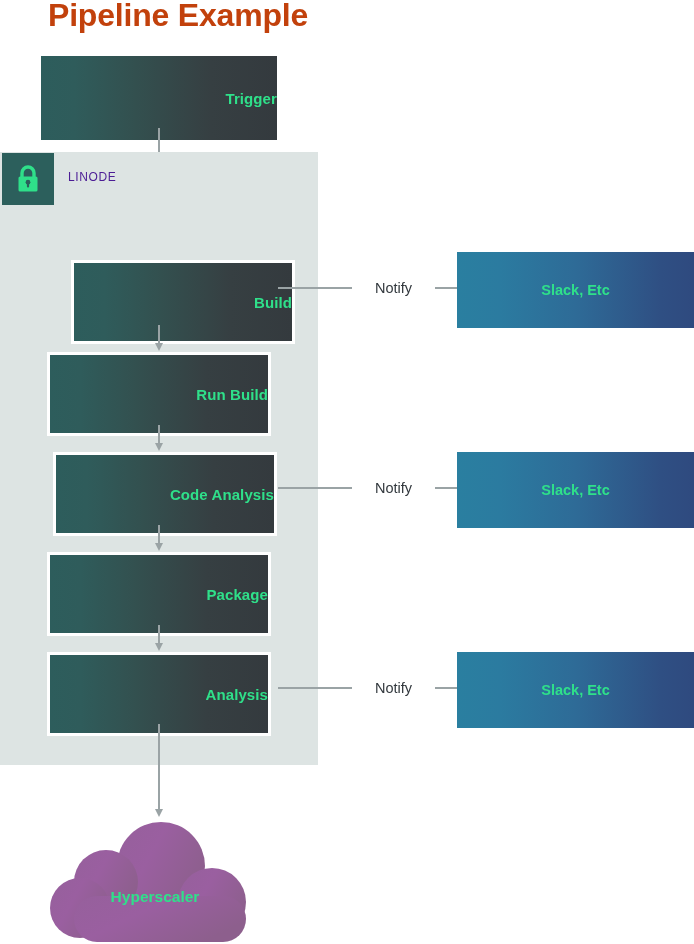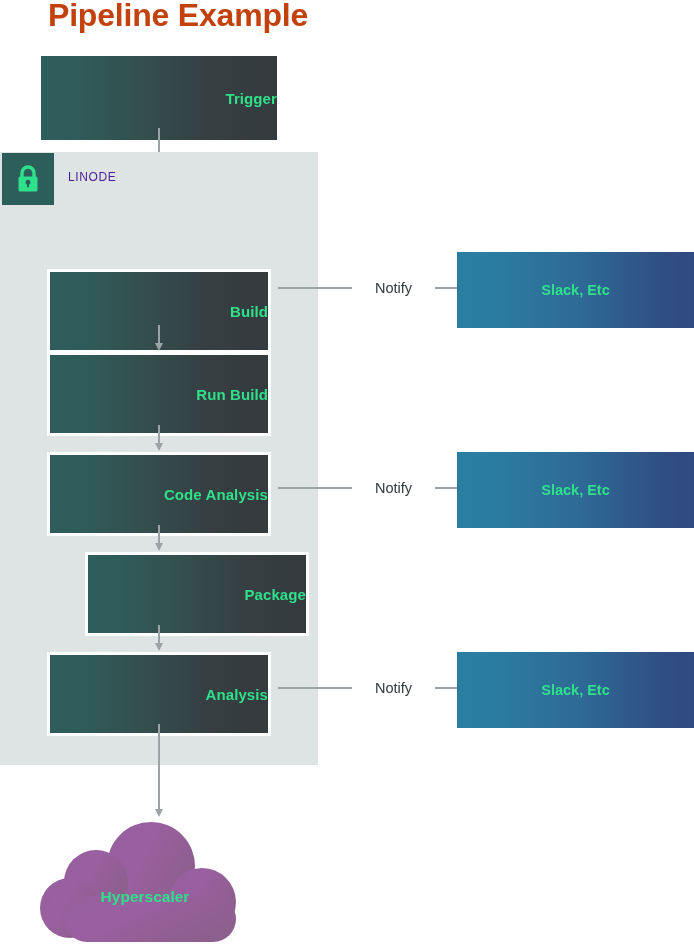--- a/index.html
+++ b/index.html
@@ -145,21 +145,21 @@
     width: 0; height: 0;
     border-top: 8px solid #9aa3a5;
     border-left: 4.5px solid transparent;
     border-right: 4.5px solid transparent;
   }
   .v-arrow.thin { width: 1.6px; left: 158.4px; }
 
   
   #cloud-wrap {
     position: absolute;
-    left: 34px;
+    left: 44px;
     top: 820px;
     width: 222px;
     height: 124px;
   }
   #cloud-label {
     position: absolute;
     left: 0;
     top: 68px;
     width: 222px;
     text-align: center;
@@ -187,36 +187,36 @@
   <div id="lock-badge">
     <svg width="26" height="30" viewBox="0 0 26 30" aria-hidden="true">
       <path d="M7 13 V9 a6 6 0 0 1 12 0 v4" fill="none" stroke="#2fe08a" stroke-width="3.4"></path>
       <rect x="3.5" y="12.5" width="19" height="15" rx="1.6" fill="#2fe08a"></rect>
       <circle cx="13" cy="18.2" r="2.4" fill="#2c5f5c"></circle>
       <rect x="11.9" y="18" width="2.2" height="5.4" rx="1" fill="#2c5f5c"></rect>
     </svg>
   </div>
   <div id="linode-label">LINODE</div>
 
-  <div class="stage-box framed" style="top:269px;">
+  <div class="stage-box framed" style="top:260px;margin-left:24px;">
     <span>Build</span>
   </div>
   <div class="v-arrow thin" style="top:325px; height:19px;"></div>
 
   <div class="stage-box framed" style="top:352px;">
     <span>Run Build</span>
   </div>
   <div class="v-arrow thin" style="top:425px; height:19px;"></div>
 
-  <div class="stage-box framed" style="top:452px;">
+  <div class="stage-box framed" style="top:452px;margin-left:6px;">
     <span>Code Analysis</span>
   </div>
   <div class="v-arrow thin" style="top:525px; height:19px;"></div>
 
-  <div class="stage-box framed" style="top:552px;margin-left:38px;">
+  <div class="stage-box framed" style="top:552px;">
     <span>Package</span>
   </div>
   <div class="v-arrow thin" style="top:625px; height:19px;"></div>
 
   <div class="stage-box framed" style="top:652px;">
     <span>Analysis</span>
   </div>
 
   <div class="v-arrow" style="top:724px; height:86px;"></div>
 

